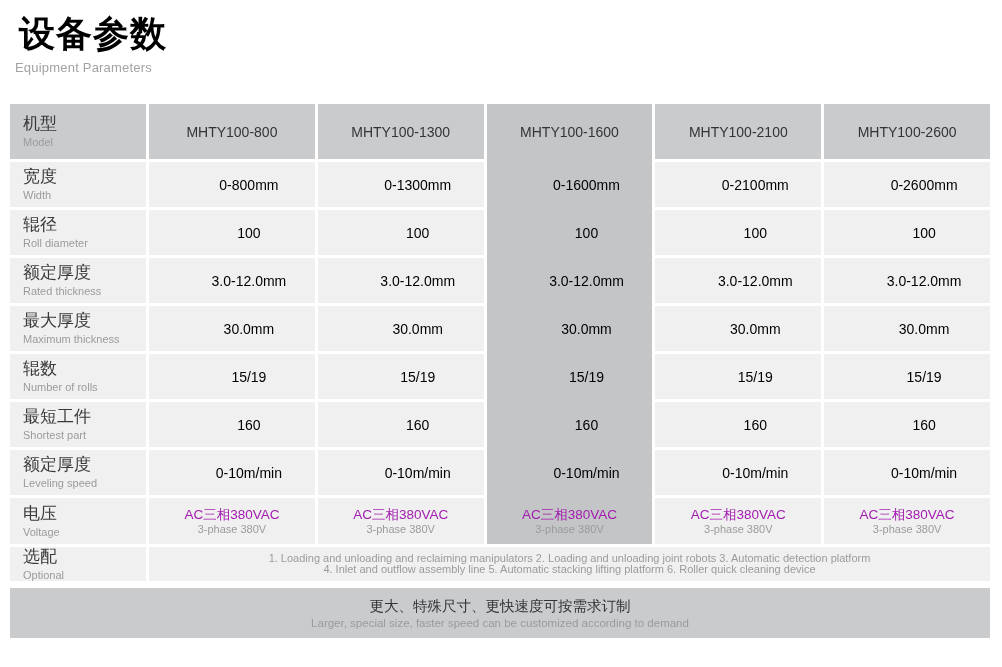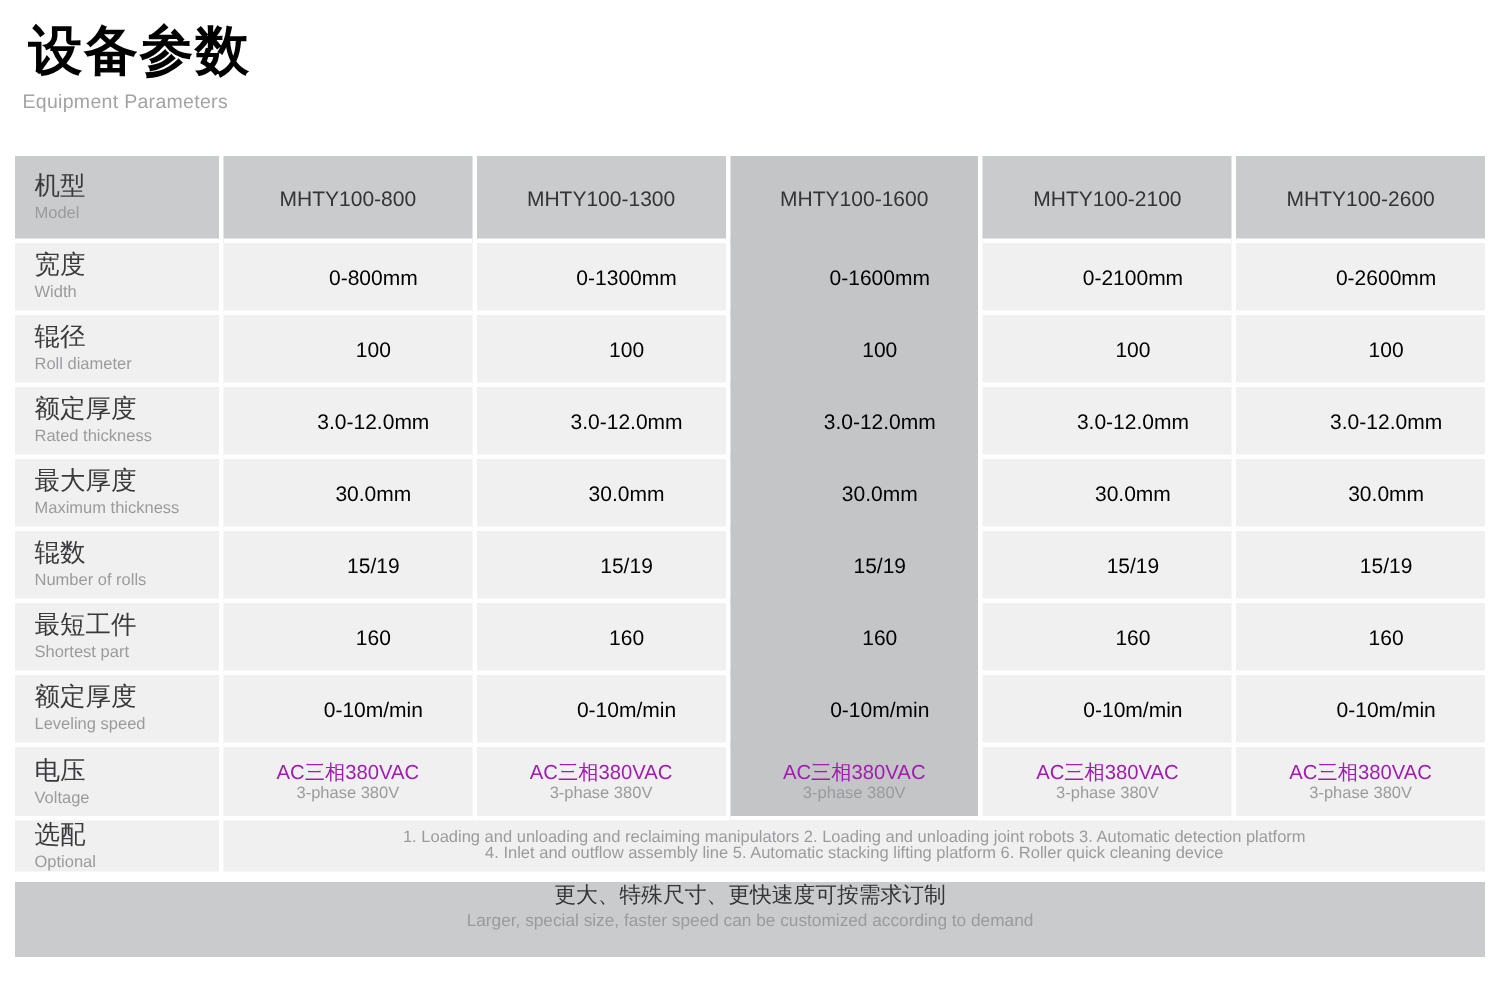--- a/index.html
+++ b/index.html
@@ -54,21 +54,21 @@
   .volt{flex-direction:column;}
 
   
   .optcell{grid-column:2 / 7;flex-direction:column;justify-content:center;padding:0 6px;}
   .opt-zh{font-size:13.5px;color:#333436;font-weight:500;line-height:17px;}
   .opt-en{font-size:11px;color:#9b9b9d;line-height:11.5px;}
 
   
   .footer{
     margin-top:7px;height:50px;background:#cacbcd;
-    display:flex;flex-direction:column;align-items:center;justify-content:flex-start;
+    display:flex;flex-direction:column;align-items:center;justify-content:center;
   }
   .f-zh{font-size:14.5px;color:#333436;font-weight:500;line-height:18px;}
   .f-en{font-size:11.5px;color:#9b9b9d;line-height:14px;margin-top:1px;}
 </style>
 </head>
 <body>
 
 <div class="page">
 
   <div class="heading">

